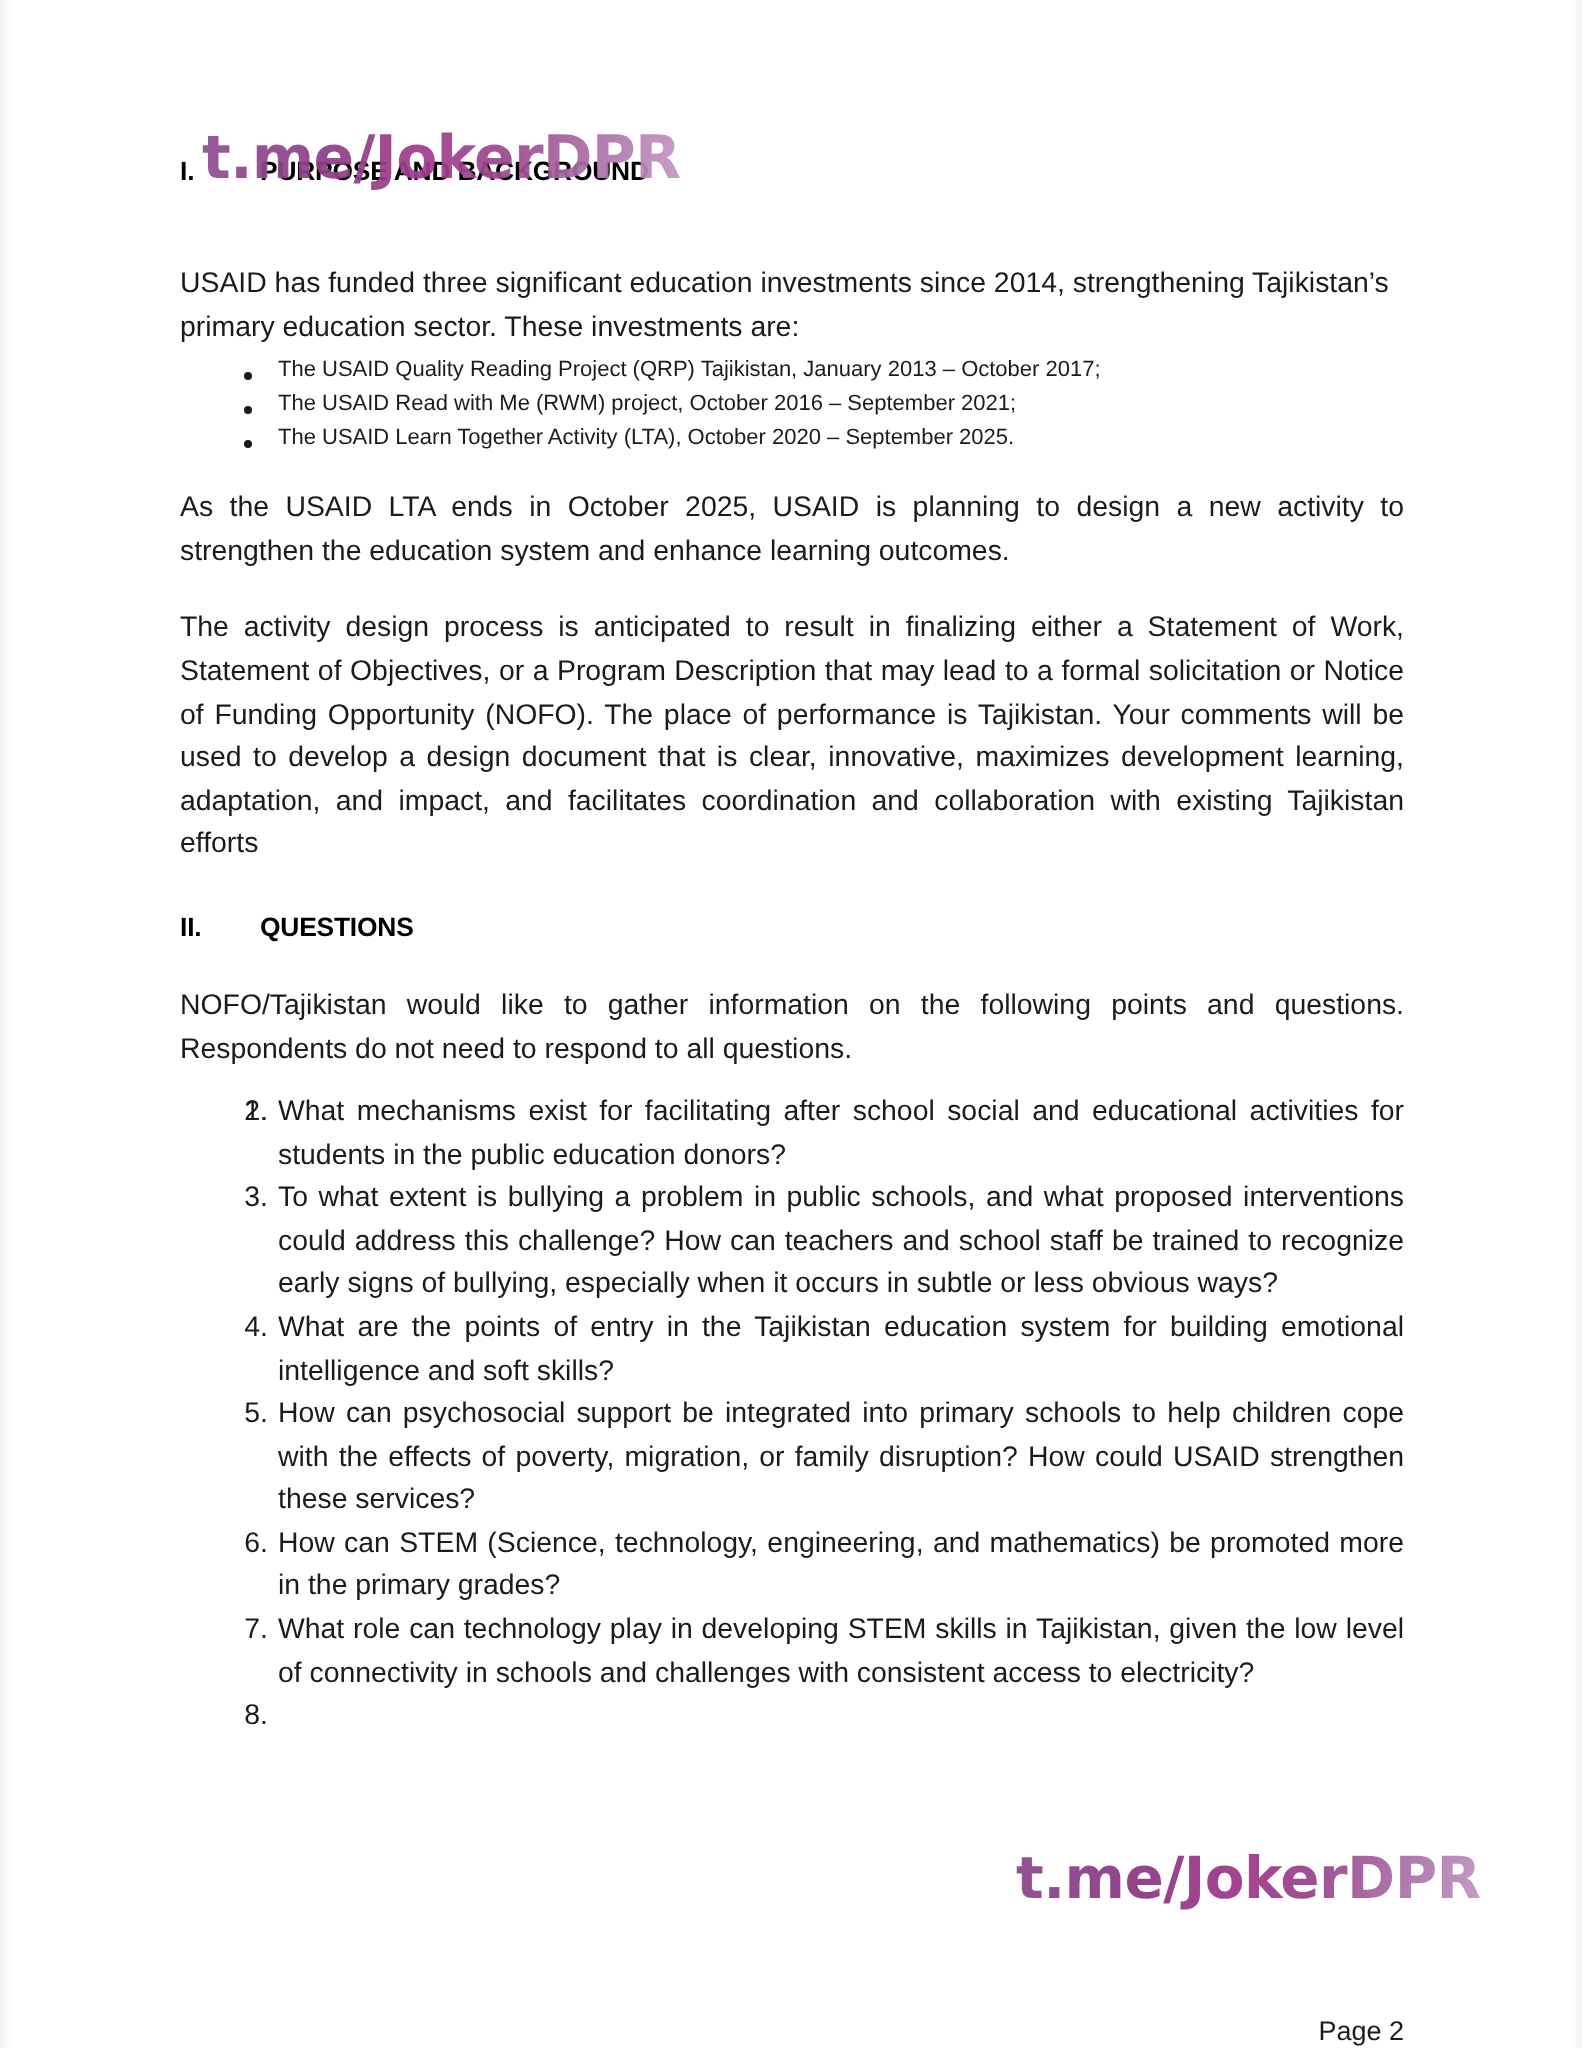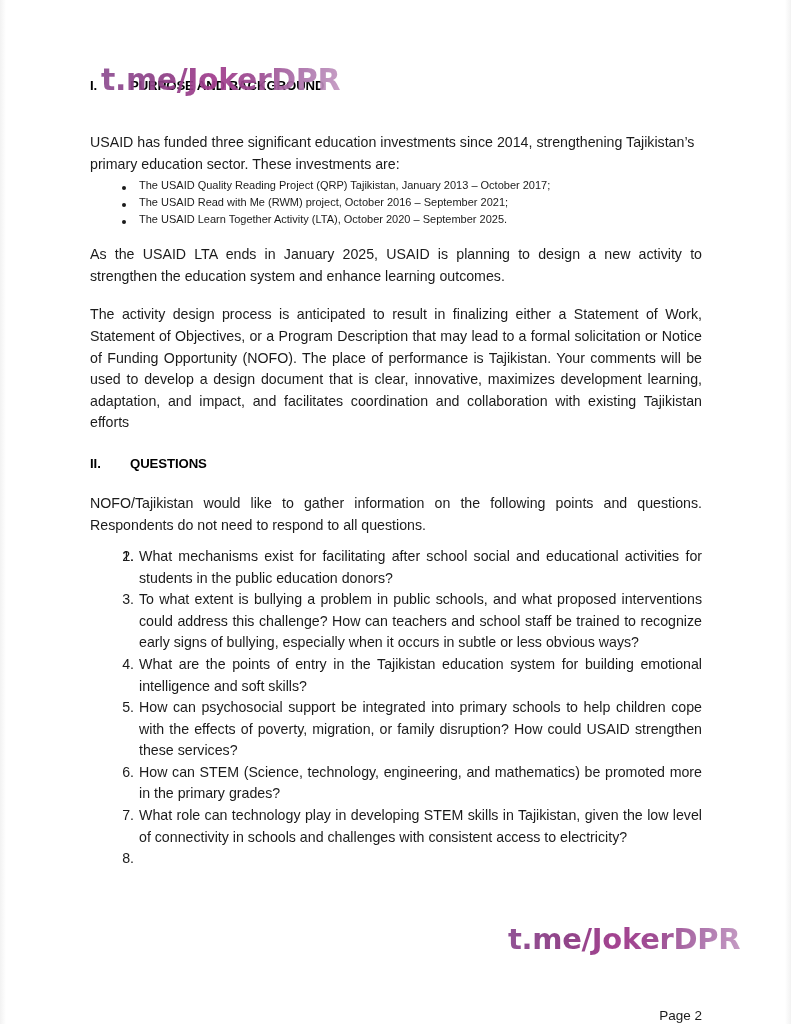--- a/index.html
+++ b/index.html
@@ -186,21 +186,21 @@
       <p class="para nojust">USAID has funded three significant education investments since 2014, strengthening Tajikistan’s primary education sector. These investments are:</p>
 
       <ul class="bullets">
         <li>The USAID Quality Reading Project (QRP) Tajikistan, January 2013 – October 2017;</li>
         <li>The USAID Read with Me (RWM) project, October 2016 – September 2021;</li>
         <li>The USAID Learn Together Activity (LTA), October 2020 – September 2025.</li>
       </ul>
 
       <div class="gap-md"></div>
 
-      <p class="para">As the USAID LTA ends in January 2025, USAID is planning to design a new activity to strengthen the education system and enhance learning outcomes.</p>
+      <p class="para">As the USAID LTA ends in October 2025, USAID is planning to design a new activity to strengthen the education system and enhance learning outcomes.</p>
 
       <div class="gap-md"></div>
 
       <p class="para">The activity design process is anticipated to result in finalizing either a Statement of Work, Statement of Objectives, or a Program Description that may lead to a formal solicitation or Notice of Funding Opportunity (NOFO). The place of performance is Tajikistan. Your comments will be used to develop a design document that is clear, innovative, maximizes development learning, adaptation, and impact, and facilitates coordination and collaboration with existing Tajikistan efforts</p>
 
       <div class="gap-lg"></div>
 
       <div class="section-heading" id="heading-2">
         <span class="num">II.</span>
         <span class="ttl">QUESTIONS</span>

